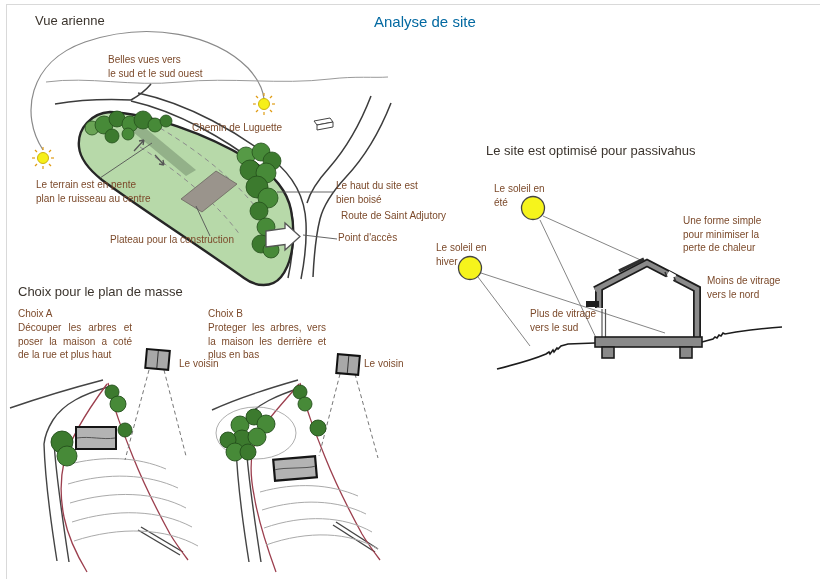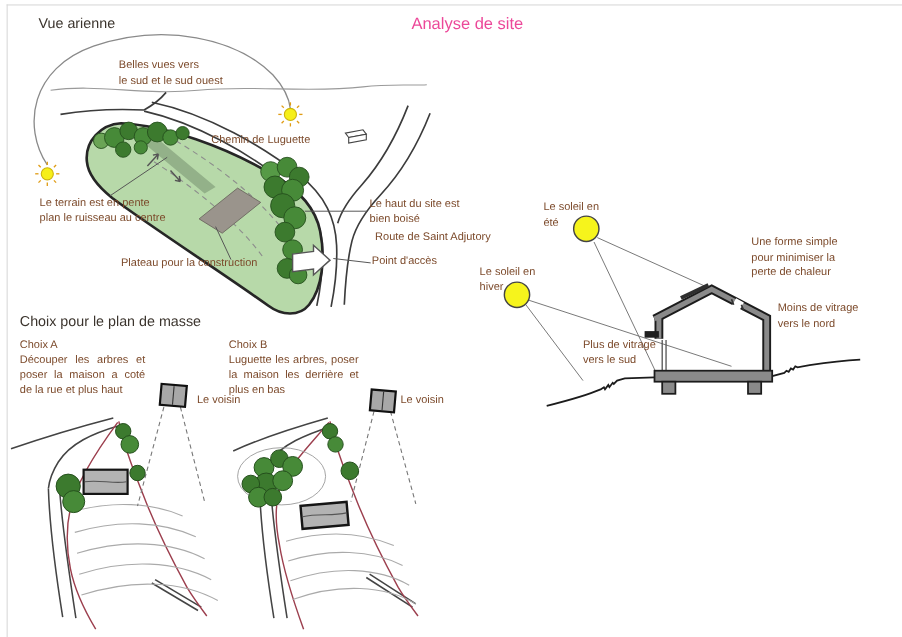--- a/index.html
+++ b/index.html
@@ -1,20 +1,20 @@
 <!DOCTYPE html>
 <html><head>
 <meta charset="utf-8">
 <style>
   html,body{margin:0;padding:0;background:#fff;}
   .canvas{position:relative;width:820px;height:579px;background:#ffffff;
           font-family:"Liberation Sans",sans-serif;overflow:hidden;}
   .slide-edge{position:absolute;left:6px;top:4px;width:860px;height:620px;
               border-top:1px solid #d9d9d9;border-left:1px solid #d9d9d9;pointer-events:none;}
-  .pagetitle{position:absolute;left:374px;top:13px;font-size:15px;color:#ec4899;}
+  .pagetitle{position:absolute;left:374px;top:13px;font-size:15px;color:#0369a1;}
   .h1{position:absolute;font-size:13px;color:#3b342d;}
   .lbl{position:absolute;font-size:10px;line-height:13.5px;color:#7c4a2b;white-space:pre-line;}
   .just{white-space:normal;text-align:justify;}
   svg{position:absolute;}
 </style>
 </head>
 <body>
 
 <div class="canvas">
   <div class="slide-edge"></div>
@@ -125,20 +125,21 @@
 le sud et le sud ouest</div>
   <div class="lbl" style="left:192px;top:121px;">Chemin de Luguette</div>
   <div class="lbl" style="left:36px;top:178px;">Le terrain est en pente
 plan le ruisseau au centre</div>
   <div class="lbl" style="left:336px;top:179px;">Le haut du site est
 bien boisé</div>
   <div class="lbl" style="left:317px;top:209px;margin-left:24px;">Route de Saint Adjutory</div>
   <div class="lbl" style="left:110px;top:233px;">Plateau pour la construction</div>
   <div class="lbl" style="left:338px;top:231px;">Point d'accès</div>
 
+  <div class="h1" style="left:486px;top:143px;">Le site est optimisé pour passivahus</div>
 
   <svg style="left:420px;top:140px;" width="400" height="240" viewBox="0 0 400 240">
 
     <g stroke="#777" stroke-width="0.9">
       <line x1="123" y1="76" x2="225" y2="122"></line>
       <line x1="120" y1="80" x2="178" y2="202"></line>
       <line x1="61" y1="133" x2="245" y2="193"></line>
       <line x1="58" y1="137" x2="110" y2="206"></line>
     </g>
 
@@ -189,21 +190,21 @@
   <div class="lbl" style="left:707px;top:274px;">Moins de vitrage
 vers le nord</div>
   <div class="lbl" style="left:530px;top:307px;">Plus de vitrage
 vers le sud</div>
 
   <div class="h1" style="left:18px;top:284px;">Choix pour le plan de masse</div>
 
   <div class="lbl" style="left:18px;top:307px;">Choix A</div>
   <div class="lbl just" style="left:18px;top:321px;width:114px;">Découper les arbres et poser la maison a coté de la rue et plus haut</div>
   <div class="lbl" style="left:208px;top:307px;">Choix B</div>
-  <div class="lbl just" style="left:208px;top:321px;width:118px;">Luguette les arbres, poser la maison les derrière et plus en bas</div>
+  <div class="lbl just" style="left:208px;top:321px;width:118px;">Proteger les arbres, vers la maison les derrière et plus en bas</div>
 
   <svg style="left:8px;top:340px;" width="402" height="239" viewBox="0 0 402 239">
 
     <g>
       <g fill="none" stroke="#444" stroke-width="1.4">
         <path d="M 95,40 C 68,47 34,57 2,68"></path>
         <path d="M 100,47 C 76,54 56,63 45,80 C 40,88 37,95 36,104"></path>
         <path d="M 36,104 C 37,137 42,177 49,221"></path>
         <path d="M 46,102 C 48,135 54,176 61,222"></path>
         <path d="M 130,190 L 172,215"></path>

